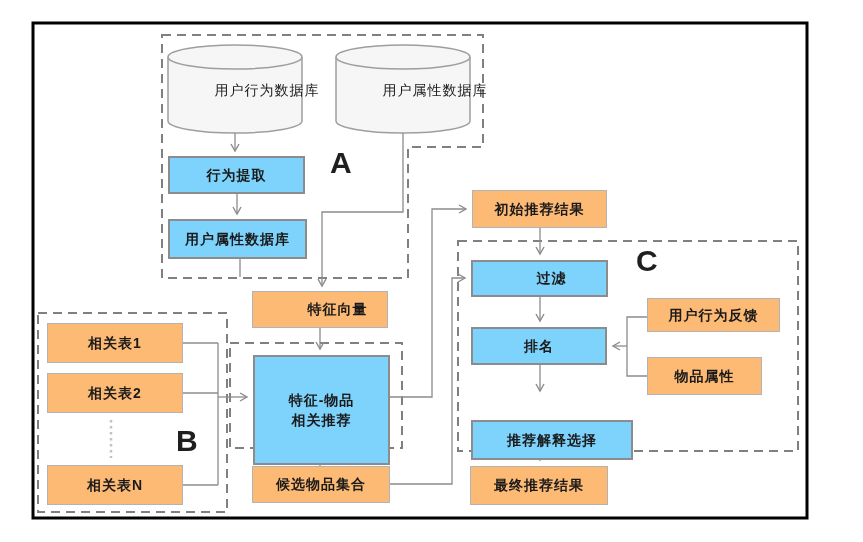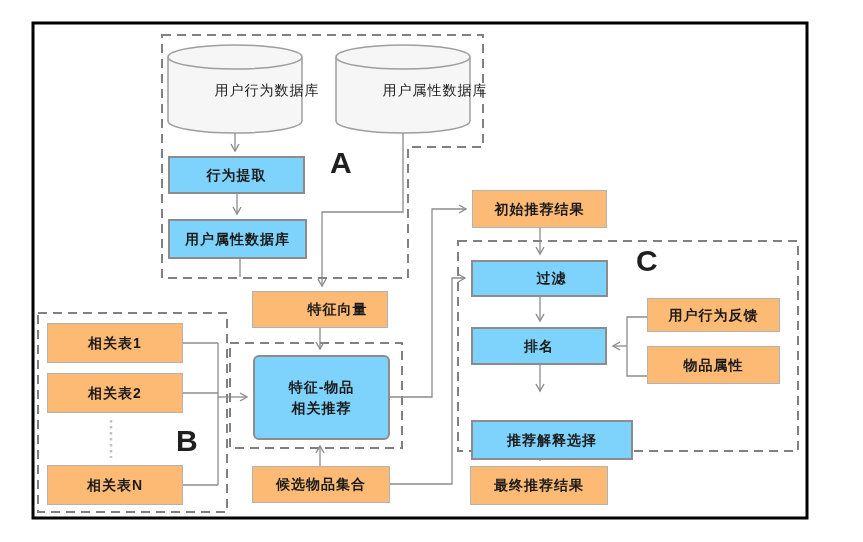--- a/index.html
+++ b/index.html
@@ -80,30 +80,30 @@
   <div class="cyl-label" style="left:168px;top:72px;width:134px;height:38px;">用户行为数据库</div>
   <div class="cyl-label" style="left:336px;top:72px;width:134px;height:38px;">用户属性数据库</div>
 
   <div class="group-label" style="left:330px;top:146px;">A</div>
   <div class="group-label" style="left:176px;top:424px;">B</div>
   <div class="group-label" style="left:636px;top:244px;">C</div>
 
   <div class="node dark" style="left:168px;top:156px;width:137px;height:38px;">行为提取</div>
   <div class="node dark" style="left:168px;top:219px;width:139px;height:40px;">用户属性数据库</div>
   <div class="node" style="left:252px;top:291px;width:136px;height:37px;padding-left:35px;">特征向量</div>
-  <div class="node dark" style="left:253px;top:355px;width:137px;height:85px;border-radius:6px;">特征-物品
+  <div class="node dark" style="left:253px;top:355px;width:137px;height:110px;">特征-物品
 相关推荐</div>
   <div class="node" style="left:252px;top:466px;width:138px;height:37px;">候选物品集合</div>
 
   <div class="node" style="left:47px;top:323px;width:136px;height:40px;">相关表1</div>
   <div class="node" style="left:47px;top:373px;width:136px;height:40px;">相关表2</div>
   <div class="node" style="left:47px;top:465px;width:136px;height:40px;">相关表N</div>
 
   <div class="node" style="left:472px;top:190px;width:135px;height:38px;">初始推荐结果</div>
   <div class="node dark" style="left:471px;top:260px;width:137px;height:37px;padding-left:24px;">过滤</div>
   <div class="node dark" style="left:471px;top:327px;width:136px;height:38px;">排名</div>
   <div class="node dark" style="left:471px;top:420px;width:162px;height:40px;">推荐解释选择</div>
   <div class="node" style="left:470px;top:466px;width:138px;height:39px;">最终推荐结果</div>
 
   <div class="node" style="left:647px;top:298px;width:133px;height:34px;">用户行为反馈</div>
-  <div class="node" style="left:647px;top:346px;width:133px;height:38px;">物品属性</div>
+  <div class="node" style="left:647px;top:357px;width:115px;height:38px;">物品属性</div>
 
 </div>
 
 </body></html>

